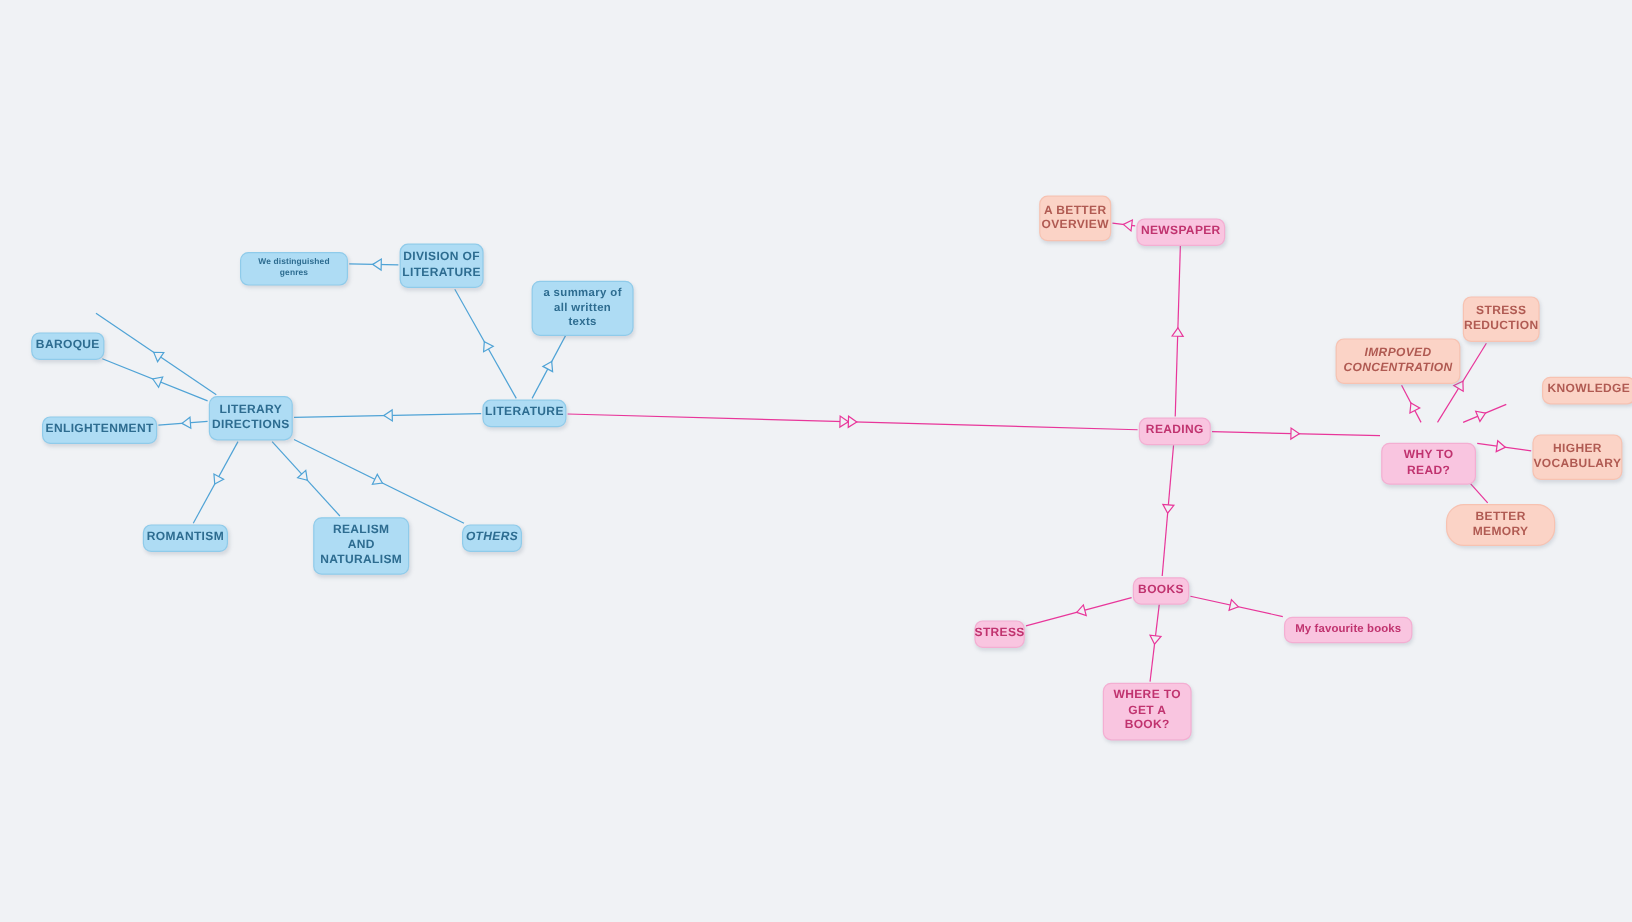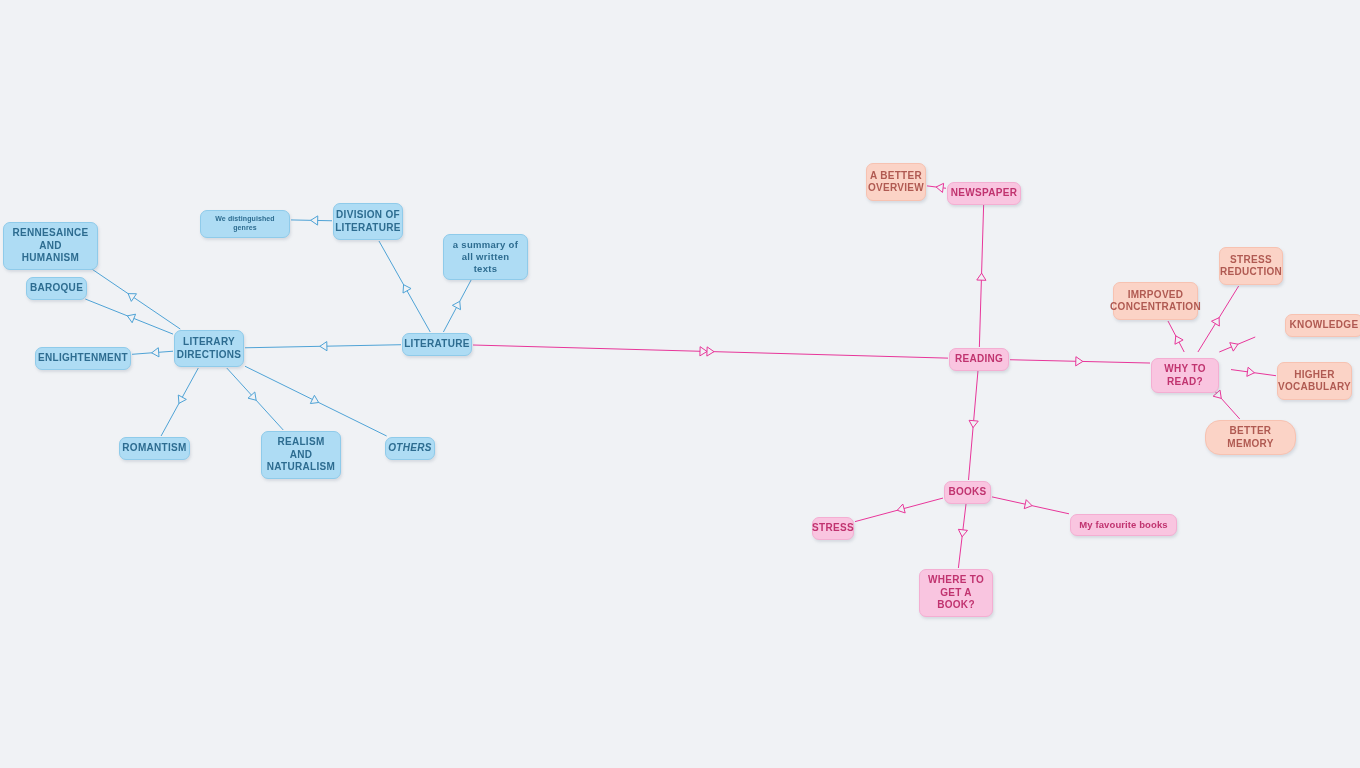--- a/index.html
+++ b/index.html
@@ -133,42 +133,40 @@
       <polygon points="1221.27,398.36 1220.03,390.08 1213.17,396.21" fill="#F0F2F5" stroke="#E8369A" stroke-width="1" stroke-linejoin="miter"></polygon>
       <line x1="977.96" y1="371.00" x2="968.50" y2="480.00" stroke="#E8369A" stroke-width="1"></line>
       <polygon points="973.04,427.68 978.23,421.10 969.06,420.31" fill="#F0F2F5" stroke="#E8369A" stroke-width="1" stroke-linejoin="miter"></polygon>
       <line x1="943.00" y1="498.06" x2="855.00" y2="521.61" stroke="#E8369A" stroke-width="1"></line>
       <polygon points="897.24,510.31 905.19,512.94 902.81,504.05" fill="#F0F2F5" stroke="#E8369A" stroke-width="1" stroke-linejoin="miter"></polygon>
       <line x1="992.00" y1="496.88" x2="1069.00" y2="513.80" stroke="#E8369A" stroke-width="1"></line>
       <polygon points="1032.04,505.68 1026.19,499.68 1024.22,508.67" fill="#F0F2F5" stroke="#E8369A" stroke-width="1" stroke-linejoin="miter"></polygon>
       <line x1="966.13" y1="503.00" x2="958.38" y2="568.00" stroke="#E8369A" stroke-width="1"></line>
       <polygon points="962.10,536.80 967.50,530.39 958.36,529.30" fill="#F0F2F5" stroke="#E8369A" stroke-width="1" stroke-linejoin="miter"></polygon>
     </svg>
-<div class="node n-blue" style="left: 3px; top: 222px; width: 95px; min-height: 38px;">RENNESAINCE
-AND HUMANISM</div>
     <div class="node n-blue" style="left: 26px; top: 277px; width: 61px; min-height: 21px;">BAROQUE</div>
     <div class="node n-blue" style="left: 35px; top: 347px; width: 96px; min-height: 22px;">ENLIGHTENMENT</div>
     <div class="node n-blue" style="left: 119px; top: 437px; width: 71px; min-height: 22px;">ROMANTISM</div>
     <div class="node n-blue" style="left: 261px; top: 431px; width: 80px; min-height: 37px;">REALISM AND
 NATURALISM</div>
     <div class="node n-blue" style="left: 385px; top: 437px; width: 50px; min-height: 21px; font-style: italic;">OTHERS</div>
     <div class="node n-blue" style="left: 174px; top: 330px; width: 70px; min-height: 37px;">LITERARY
 DIRECTIONS</div>
     <div class="node n-blue-tiny" style="left: 200px; top: 210px; width: 90px; min-height: 18px;">We distinguished genres</div>
     <div class="node n-blue" style="left: 333px; top: 203px; width: 70px; min-height: 37px;">DIVISION OF
 LITERATURE</div>
     <div class="node n-blue-soft" style="left: 443px; top: 234px; width: 85px; min-height: 38px;">a summary of
 all written texts</div>
     <div class="node n-blue" style="left: 402px; top: 333px; width: 70px; min-height: 22px;">LITERATURE</div>
     <div class="node n-pink" style="left: 949px; top: 348px; width: 60px; min-height: 22px;">READING</div>
     <div class="node n-pink" style="left: 947px; top: 182px; width: 74px; min-height: 22px;">NEWSPAPER</div>
     <div class="node n-peach" style="left: 866px; top: 163px; width: 60px; min-height: 38px;">A BETTER
 OVERVIEW</div>
-    <div class="node n-pink" style="left: 1151px; top: 358px; width: 68px; min-height: 22px;">WHY TO READ?</div>
-    <div class="node n-peach" style="left: 1113px; top: 282px; width: 85px; min-height: 38px;">IMRPOVED
+    <div class="node n-pink" style="left: 1151px; top: 369px; width: 79px; min-height: 22px;">WHY TO READ?</div>
+    <div class="node n-peach" style="left: 1113px; top: 282px; width: 104px; min-height: 38px; font-style: italic;">IMRPOVED
 CONCENTRATION</div>
     <div class="node n-peach" style="left: 1219px; top: 247px; width: 64px; min-height: 38px;">STRESS
 REDUCTION</div>
     <div class="node n-peach" style="left: 1245px; top: 314px; width: 78px; min-height: 22px; margin-left: 40px;">KNOWLEDGE</div>
     <div class="node n-peach" style="left: 1277px; top: 362px; width: 75px; min-height: 38px;">HIGHER
 VOCABULARY</div>
     <div class="node n-peach" style="left: 1205px; top: 420px; width: 91px; min-height: 22px; border-radius: 15px;">BETTER MEMORY</div>
     <div class="node n-pink" style="left: 944px; top: 481px; width: 47px; min-height: 21px;">BOOKS</div>
     <div class="node n-pink" style="left: 812px; top: 517px; width: 42px; min-height: 21px;">STRESS</div>
     <div class="node n-pink-soft" style="left: 1070px; top: 514px; width: 107px; min-height: 22px;">My favourite books</div>

